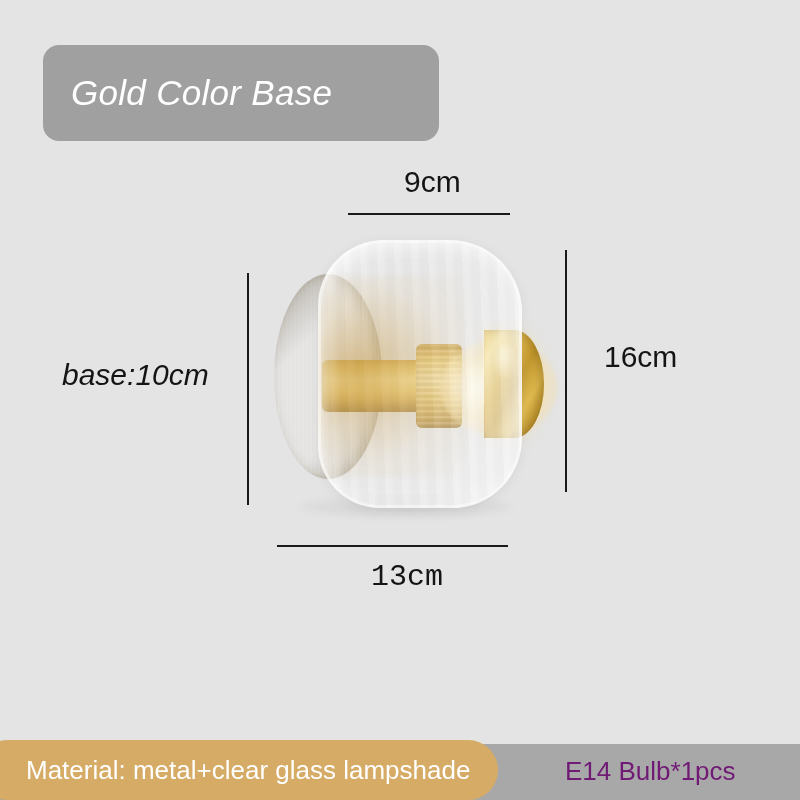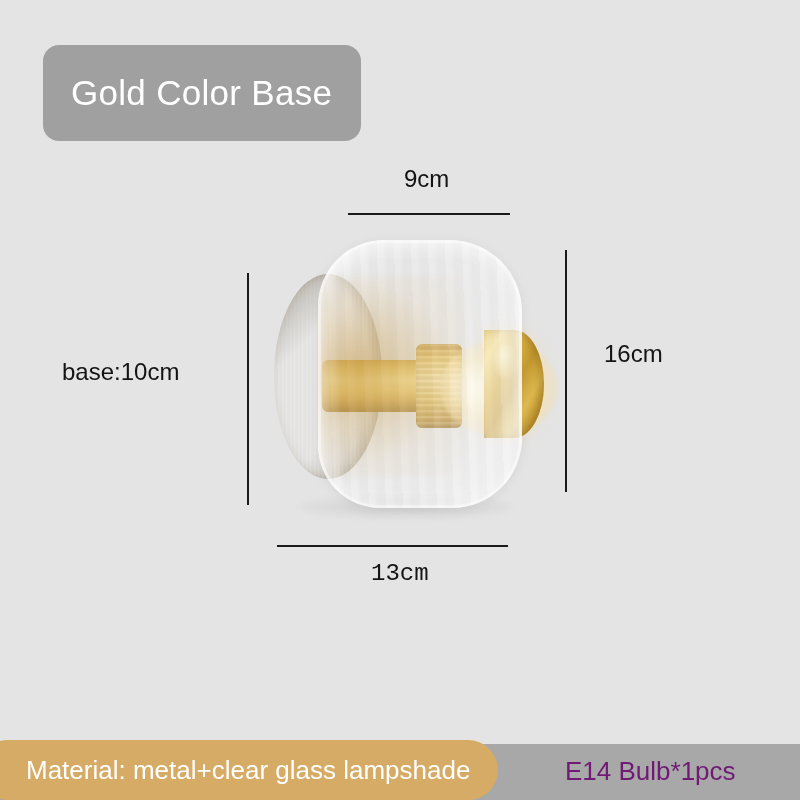--- a/index.html
+++ b/index.html
@@ -18,59 +18,60 @@
     width: 800px;
     height: 800px;
     background: #e4e4e4;
   }
 
   
   #title-badge {
     position: absolute;
     left: 43px;
     top: 45px;
-    width: 318px;
+    width: 396px;
     height: 96px;
     background: #a0a0a0;
     border-radius: 16px;
     display: flex;
     align-items: center;
+    font-style: italic;
   }
   #title-badge .label {
     color: #ffffff;
     font-size: 35px;
     font-weight: 400;
     letter-spacing: 0.3px;
     padding-left: 28px;
     white-space: nowrap;
   }
 
   
   .dim-text {
     position: absolute;
     color: #141414;
-    font-size: 24px;
+    font-size: 30px;
     font-weight: 400;
     white-space: nowrap;
   }
   .dim-line-h {
     position: absolute;
     height: 0;
     border-top: 2px solid #1a1a1a;
   }
   .dim-line-v {
     position: absolute;
     width: 0;
     border-left: 2px solid #1a1a1a;
   }
 
   #dim-top-text  { left: 404px; top: 165px; }
   #dim-top-line  { left: 348px; top: 213px; width: 162px; }
 
-  #dim-left-text { left: 62px;  top: 358px; }
+  #dim-left-text { left: 62px;  top: 358px; font-style: italic; }
   #dim-left-line { left: 247px; top: 273px; height: 232px; }
 
   #dim-right-text{ left: 604px; top: 340px; }
   #dim-right-line{ left: 565px; top: 250px; height: 242px; }
 
   #dim-bottom-line { left: 277px; top: 545px; width: 231px; }
   #dim-bottom-text { left: 371px; top: 560px; font-family: Liberation Mono, monospace; }
 
   
   #lamp {

